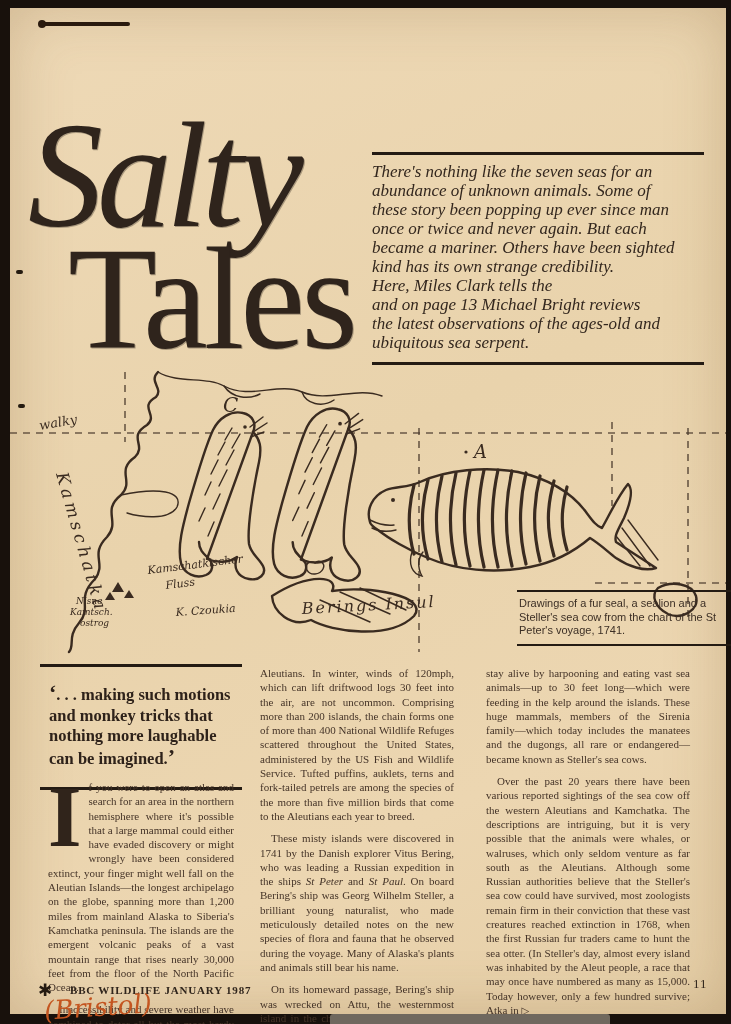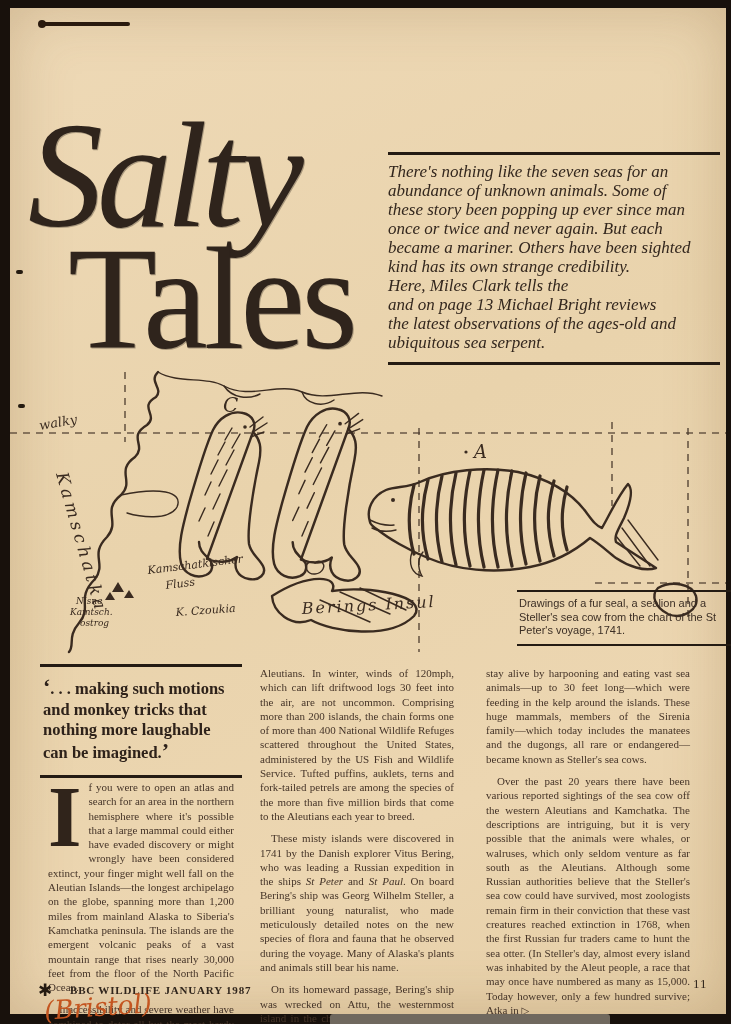--- a/index.html
+++ b/index.html
@@ -17,34 +17,34 @@
   .table-edge{position:absolute;left:330px;top:1014px;width:280px;height:10px;background:#6f685e;border-radius:3px 3px 0 0;}
   .reg-mark{position:absolute;left:32px;top:14px;width:88px;height:4px;background:#2a1a0e;border-radius:2px;}
   .reg-mark:before{content:"";position:absolute;left:-4px;top:-2px;width:8px;height:8px;background:#2a1a0e;border-radius:50%;}
   .edge-dot{position:absolute;width:7px;height:4px;background:#241a10;border-radius:2px;}
   
   .title-word{position:absolute;color:#2f241c;line-height:1;white-space:nowrap;
     text-shadow:1px 1px 0 rgba(47,36,28,.35);}
   .salty{left:18px;top:72px;font-style:italic;font-size:150px;letter-spacing:-6px;margin-top:20px;}
   .tales{left:58px;top:218px;font-size:146px;letter-spacing:-4px;}
   
-  .intro{position:absolute;left:378px;top:144px;width:332px;
+  .intro{position:absolute;left:362px;top:144px;width:332px;
     border-top:3px solid #241b13;border-bottom:3px solid #241b13;
     padding:7px 0 10px 0;}
   .intro-line{font-style:italic;font-size:17px;line-height:19px;color:#33271e;font-weight:500;white-space:nowrap;}
   
   .illustration{position:absolute;left:0;top:362px;width:716px;height:288px;}
   .caption{position:absolute;left:483px;top:582px;width:224px;
     border-top:2px solid #241b13;border-bottom:2px solid #241b13;padding:5px 0 6px 2px;margin-left:24px;}
   .caption-line{font-family:"Liberation Sans",sans-serif;font-size:11px;line-height:13.5px;color:#3c2f25;}
   
   .pullquote{position:absolute;left:30px;top:656px;width:202px;
     border-top:3px solid #241b13;border-bottom:3px solid #241b13;
     padding:7px 0 9px 0;}
-  .pullquote p{margin:3px;font-size:16.5px;line-height:20.5px;color:#2e221a;font-weight:600;}
+  .pullquote p{margin:9px;font-size:16.5px;line-height:20.5px;color:#2e221a;font-weight:600;}
   .bigquote{font-size:22px;font-weight:bold;}
   
   .col{position:absolute;font-size:11px;line-height:14.3px;color:#453428;text-align:justify;}
   .col p{margin:8px;}
   .col p.indent{text-indent:11px;}
   .col1{left:30px;top:764px;width:202px;}
   .col2{left:242px;top:650px;width:210px;}
   .col3{left:468px;top:650px;width:220px;}
   .dropcap{float:left;font-size:86px;line-height:70px;font-weight:bold;color:#30241b;margin:2px 7px 0 0;}
   .cont-mark{font-size:10px;color:#453428;}

